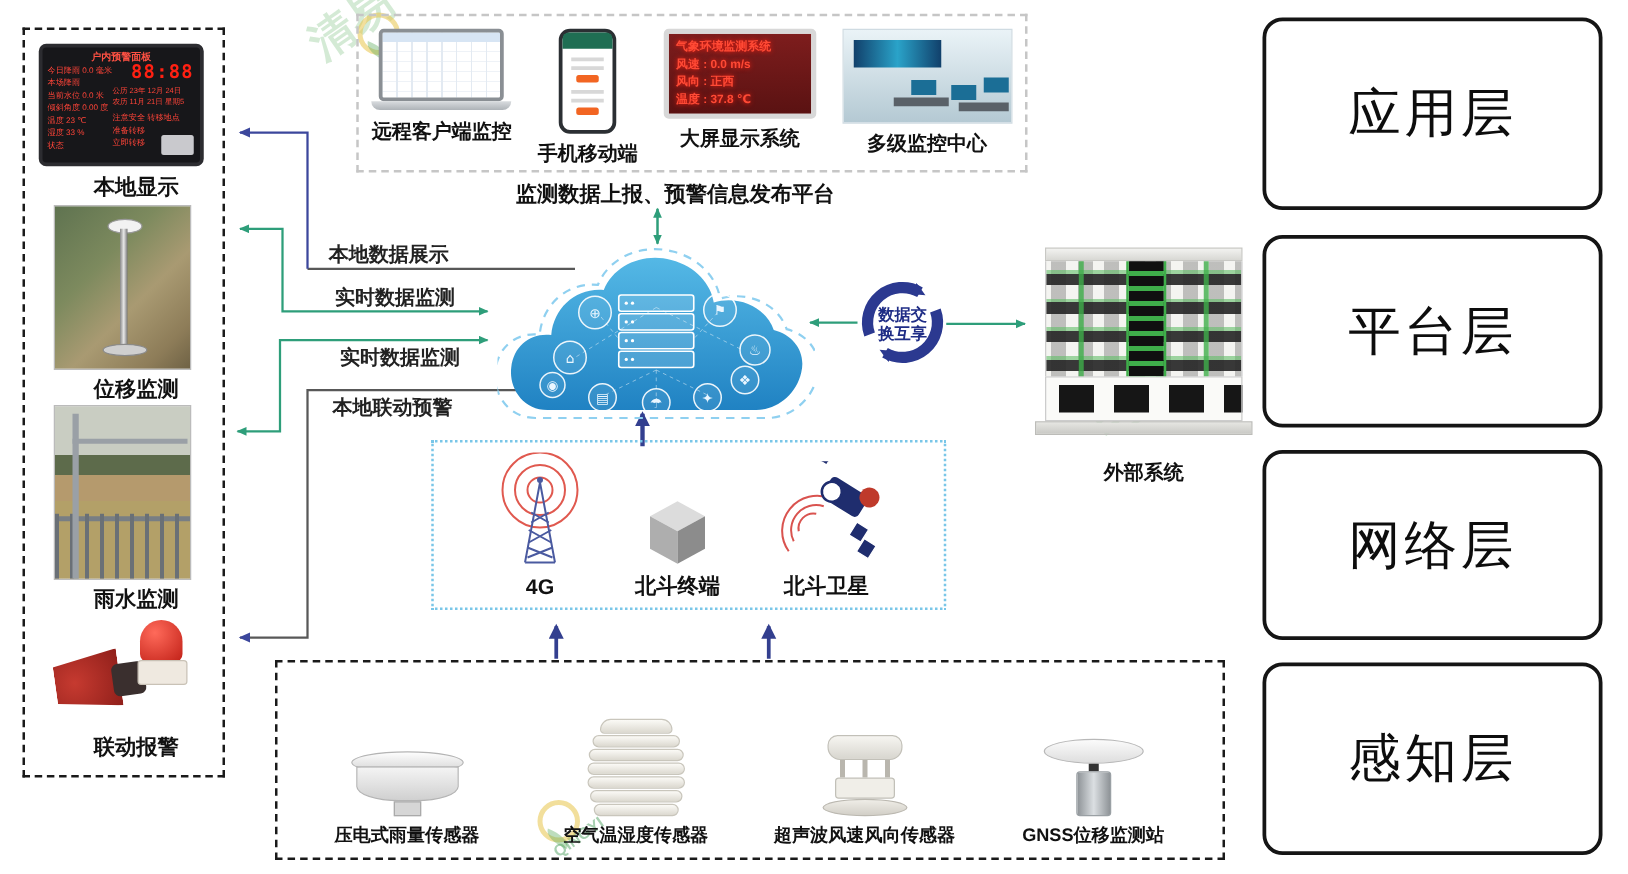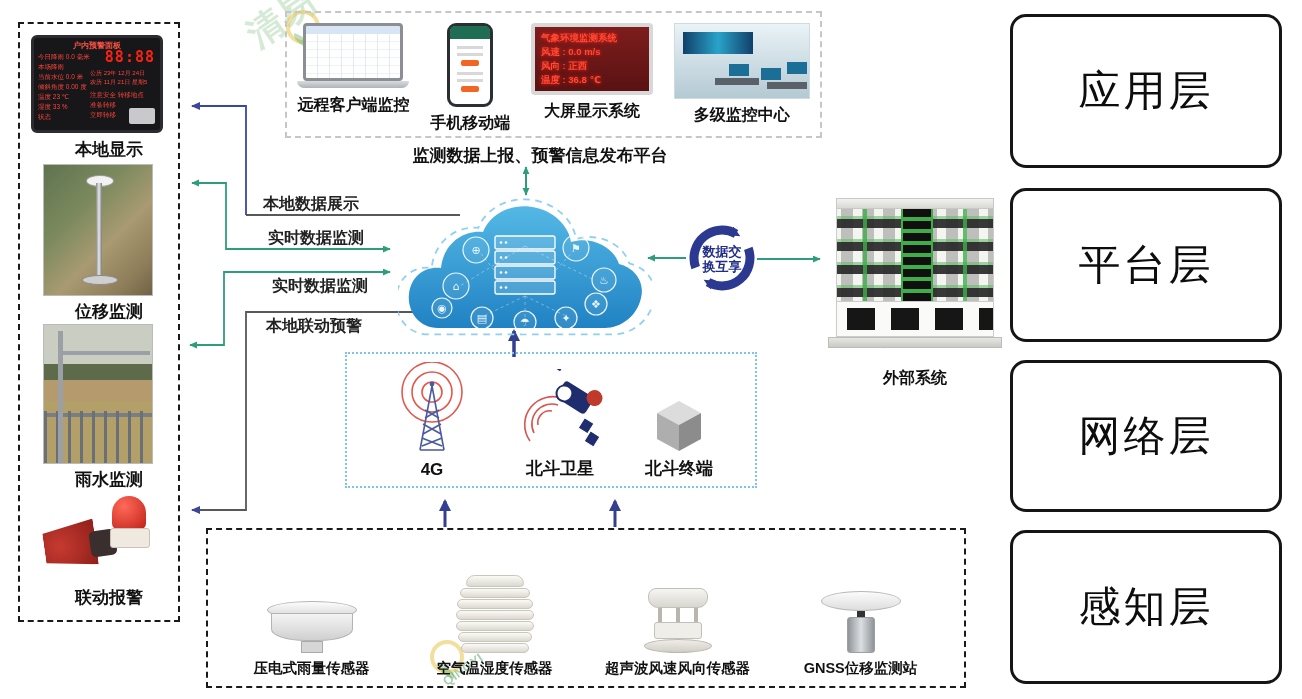--- a/index.html
+++ b/index.html
@@ -69,21 +69,21 @@
   .room .d1{left:40px;top:54px;width:44px}.room .d2{left:92px;top:58px;width:40px}
   .caption{position:absolute;left:378px;top:144px;width:324px;text-align:center;font-size:17px;font-weight:700;}
   
   .flow{position:absolute;font-size:16px;font-weight:700;color:#222;white-space:nowrap;}
   
   .net-box{position:absolute;left:345px;top:352px;width:412px;height:136px;border:2.5px dotted #79c6e8;
            display:flex;align-items:flex-end;justify-content:space-between;padding:0 42px 6px;box-sizing:border-box;}
   .net-item{display:flex;flex-direction:column;align-items:center;gap:2px;}
   .net-item .cap{font-size:17px;font-weight:700;}
   
-  .sens-box{position:absolute;left:206px;top:528px;width:760px;height:160px;border:2px dashed #1a1a1a;
+  .sens-box{position:absolute;left:220px;top:528px;width:760px;height:160px;border:2px dashed #1a1a1a;
             display:flex;align-items:stretch;justify-content:space-between;padding:10px 12px 8px;box-sizing:border-box;}
   .sensor{flex:1;display:flex;flex-direction:column;justify-content:flex-end;align-items:center;gap:6px;}
   .sensor .cap{font-size:14.5px;font-weight:700;white-space:nowrap;}
   .fig{display:flex;flex-direction:column;align-items:center;}
   .rg-top{width:88px;height:16px;border-radius:50%;background:linear-gradient(#fdfdfd,#d4d4d4);border:1px solid #b4b4b4;}
   .rg-body{width:80px;height:26px;margin-top:-6px;background:linear-gradient(#f4f4f4,#d0d0d0);border:1px solid #b4b4b4;border-radius:0 0 42% 42%;}
   .rg-foot{width:20px;height:10px;background:#d6d6d6;border:1px solid #aaa;}
   .rad-head{width:22px;height:15px;background:#3c4f46;border-radius:3px;}
   .rad-neck{width:9px;height:8px;background:#9aa2a6;}
   .rad-fl{width:28px;height:4px;background:#7f868b;}
@@ -248,21 +248,21 @@
           <div class="ln" style="top:53px;"></div>
         <div class="btn" style="top:60px;"></div>
       </div>
       <div class="cap">手机移动端</div>
     </div>
     <div class="app-item">
       <div class="ledscr">
         <div>气象环境监测系统</div>
         <div>风速 : 0.0  m/s</div>
         <div>风向 : 正西</div>
-        <div>温度 : 36.8 ℃</div>
+        <div>温度 : 37.8 ℃</div>
       </div>
       <div class="cap">大屏显示系统</div>
     </div>
     <div class="app-item">
       <div class="room">
         <div class="big"></div>
           <div class="m1"></div>
           <div class="m2"></div>
           <div class="m3"></div>
         <div class="d1"></div>
@@ -369,20 +369,28 @@
             <circle cx="43" cy="30" r="20"></circle>
             <circle cx="43" cy="30" r="30"></circle>
         </g>
         <g stroke="#4a5aa0" stroke-width="1.6" fill="none">
           <circle cx="43" cy="22" r="1.6" fill="#4a5aa0"></circle>
           <path d="M43,24 L31,88 M43,24 L55,88 M31,88 L55,88"></path>
           <path d="M36,48 L50,56 M50,48 L36,56 M34,62 L52,72 M52,62 L34,72 M33,76 L53,84 M53,76 L33,84"></path>
         </g>
       </svg>
       <div class="cap">4G</div>
+    </div>
+    <div class="net-item">
+      <svg width="64" height="62" viewBox="0 0 64 62">
+        <polygon points="32,8 54,20 32,32 10,20" fill="#dcdcdc"></polygon>
+        <polygon points="10,20 32,32 32,58 10,46" fill="#aeaeae"></polygon>
+        <polygon points="54,20 32,32 32,58 54,46" fill="#8c8c8c"></polygon>
+      </svg>
+      <div class="cap">北斗终端</div>
     </div>
     <div class="net-item">
       <svg width="104" height="86" viewBox="0 0 104 86">
         <g fill="none" stroke="#d9534f" stroke-width="1.6">
           <path d="M44,42 A12,12 0 0 0 30,56"></path>
           <path d="M50,36 A20,20 0 0 0 26,64"></path>
           <path d="M56,30 A28,28 0 0 0 22,72"></path>
         </g>
         <g transform="rotate(32 66 28)">
           <rect x="50" y="18" width="34" height="20" rx="4" fill="#1f2d6e"></rect>
@@ -391,28 +399,20 @@
           <g fill="#1f2d6e" stroke="#ffffff" stroke-width="1">
             <rect x="18" y="-6" width="11" height="12"></rect>
               <rect x="30" y="2" width="11" height="12"></rect>
             <rect x="86" y="40" width="11" height="12"></rect>
               <rect x="98" y="48" width="11" height="12"></rect>
           </g>
         </g>
       </svg>
       <div class="cap">北斗卫星</div>
     </div>
-    <div class="net-item">
-      <svg width="64" height="62" viewBox="0 0 64 62">
-        <polygon points="32,8 54,20 32,32 10,20" fill="#dcdcdc"></polygon>
-        <polygon points="10,20 32,32 32,58 10,46" fill="#aeaeae"></polygon>
-        <polygon points="54,20 32,32 32,58 54,46" fill="#8c8c8c"></polygon>
-      </svg>
-      <div class="cap">北斗终端</div>
-    </div>
   </div>
 
   <div class="sens-box">
     <div class="sensor">
       <div class="fig">
         <div class="rg-top"></div>
           <div class="rg-body"></div>
           <div class="rg-foot"></div>
       </div>
       <div class="cap">压电式雨量传感器</div>

